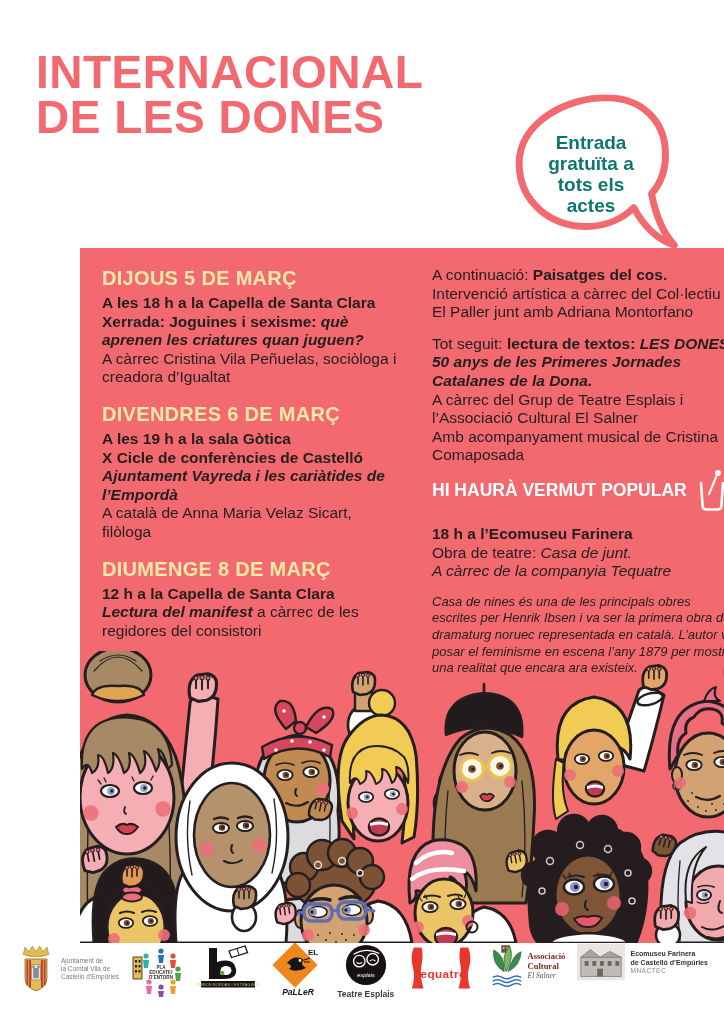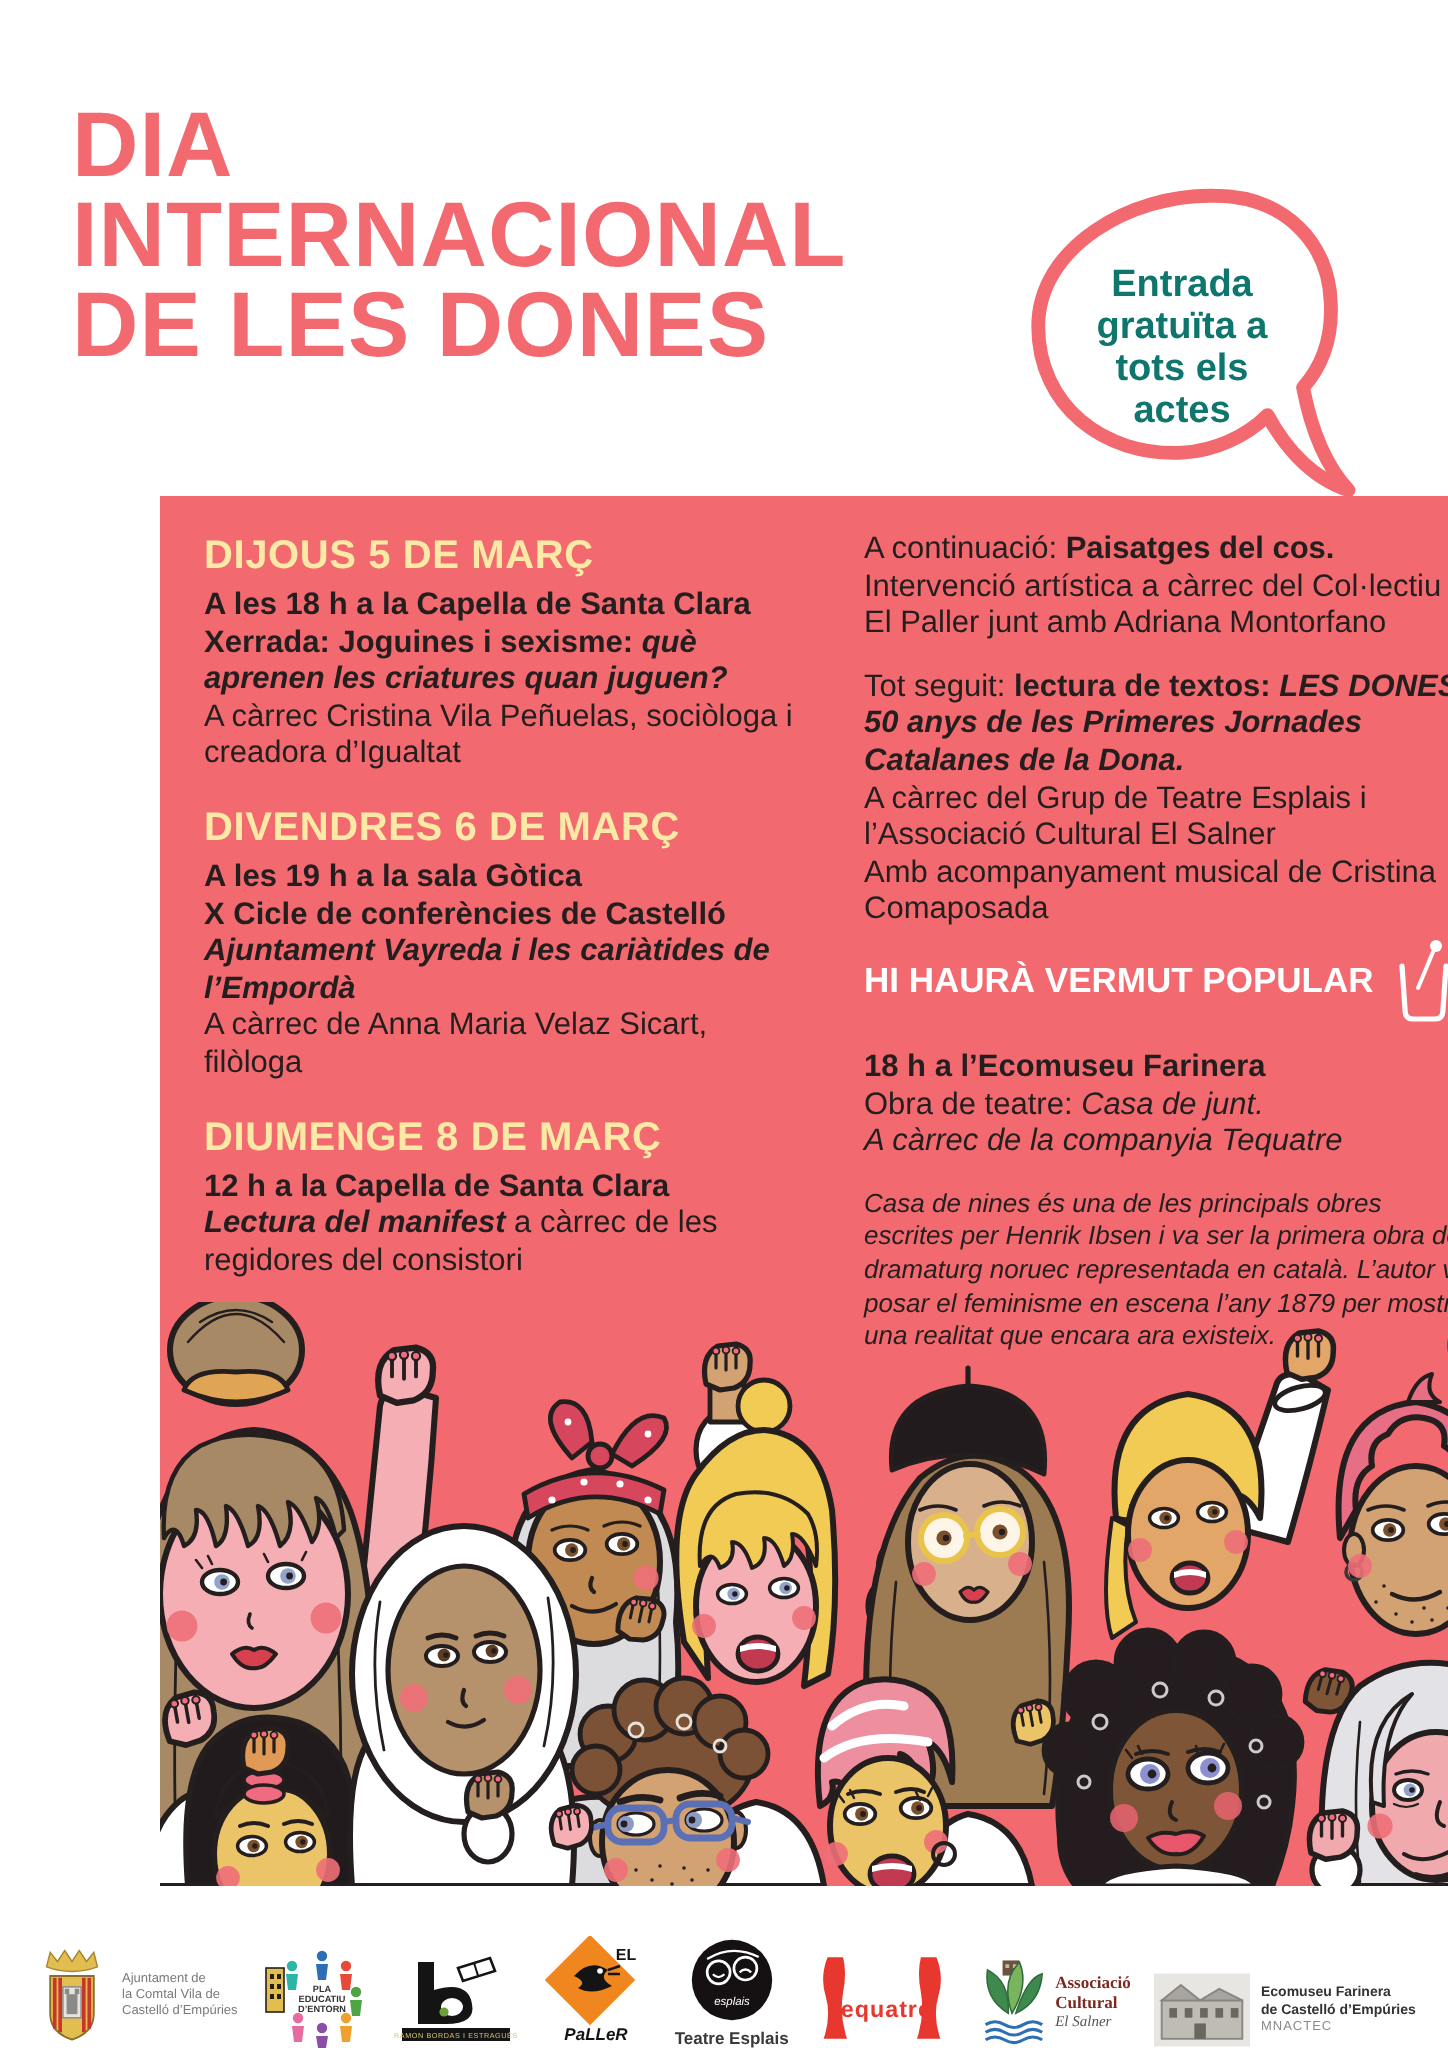--- a/index.html
+++ b/index.html
@@ -29,38 +29,37 @@
   .i{font-style:italic;}
   .note{font-size:13px;font-style:italic;line-height:1.28;margin-top:2px;}
   .vermut-row{color:#fff;font-weight:800;font-size:17.5px;margin-top:3px;white-space:nowrap;}
   .vermut-row svg{vertical-align:-16px;margin-left:10px;}
 
   
   .crowd{position:absolute;left:0;bottom:0;width:688px;height:292px;overflow:hidden;display:block;}
 
   
   .footer{position:absolute;left:0;top:943px;width:724px;height:81px;background:#fff;
-          display:flex;align-items:flex-end;justify-content:space-between;
+          display:flex;align-items:flex-start;justify-content:space-between;
           padding:0 16px;box-sizing:border-box;}
   .logo{display:flex;align-items:center;gap:5px;}
   .logo-col{display:flex;flex-direction:column;align-items:center;}
   .tiny{font-size:6.5px;color:#7a7a7a;line-height:1.25;}
   .logo-label{font-size:8.5px;font-weight:700;color:#3a3a3a;margin-top:2px;}
   .salner-name{font-size:8.5px;font-weight:700;color:#7A2A1E;line-height:1.1;font-family:"Liberation Serif",serif;}
   .salner-sub{font-size:7.5px;font-style:italic;color:#555;font-family:"Liberation Serif",serif;}
   .eco-name{font-size:7px;font-weight:700;color:#333;line-height:1.25;}
   .eco-sub{font-size:6.5px;color:#8a8a8a;letter-spacing:0.5px;}
 </style>
 </head>
 <body>
 
 <div class="page">
 
   <div class="title">
-    <div>DIA</div>
     <div>INTERNACIONAL</div>
     <div>DE LES DONES</div>
   </div>
 
   <svg class="bubble-svg" viewBox="0 0 220 170" aria-hidden="true">
     <path d="M 104,10 C 140,10 162,34 163,64 C 164,84 157,98 149,107
              C 153,128 160,146 172,159 C 151,152 138,134 131,121
              C 120,132 104,139 88,140 C 48,142 15,116 15,76 C 15,36 62,9 104,10 Z" fill="#fff" stroke="#F2696F" stroke-width="7" stroke-linejoin="round" stroke-linecap="round"></path>
   </svg>
   <div class="bubble-text">
@@ -77,21 +76,21 @@
         <div class="evt-head">DIJOUS 5 DE MARÇ</div>
         <div class="b">A les 18 h a la Capella de Santa Clara</div>
         <div><span class="b">Xerrada: Joguines i sexisme: </span><span class="bi">què aprenen les criatures quan juguen?</span></div>
         <div>A càrrec Cristina Vila Peñuelas, sociòloga i creadora d’Igualtat</div>
       </div>
       <div class="evt">
         <div class="evt-head">DIVENDRES 6 DE MARÇ</div>
         <div class="b">A les 19 h a la sala Gòtica</div>
         <div class="b">X Cicle de conferències de Castelló</div>
         <div class="bi">Ajuntament Vayreda i les cariàtides de l’Empordà</div>
-        <div>A càrrec de Anna Maria Velaz Sicart, filòloga</div>
+        <div>A català de Anna Maria Velaz Sicart, filòloga</div>
       </div>
       <div class="evt">
         <div class="evt-head">DIUMENGE 8 DE MARÇ</div>
         <div class="b">12 h a la Capella de Santa Clara</div>
         <div><span class="bi">Lectura del manifest</span><span> a càrrec de les regidores del consistori</span></div>
       </div>
     </div>
 
     <div class="col col-right">
       <div class="par">

